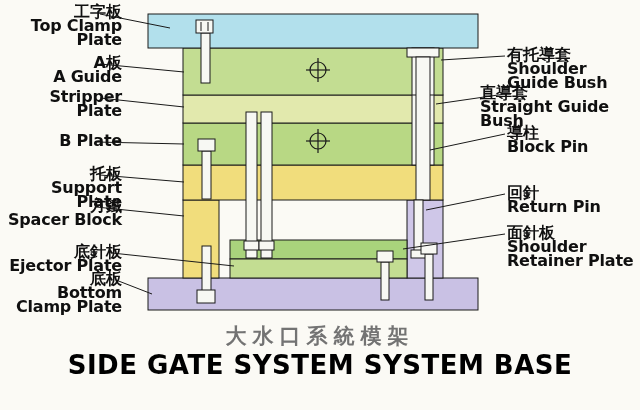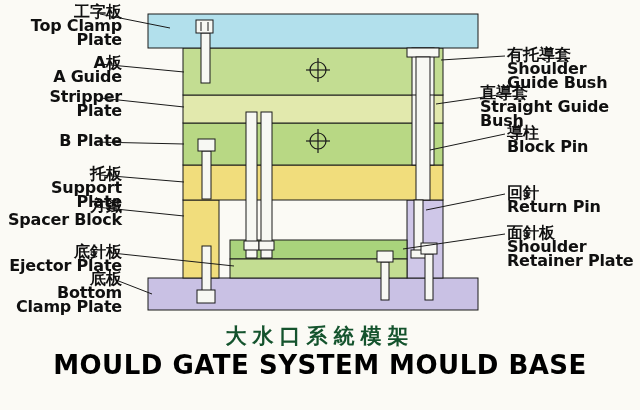--- a/index.html
+++ b/index.html
@@ -13,21 +13,21 @@
   .pinpart { stroke:#1a1a1a; stroke-width:1; fill:#f7f8f3; }
   .leader  { stroke:#1a1a1a; stroke-width:1; }
   .crossline { stroke:#1a1a1a; stroke-width:1.2; fill:none; }
   .label { position:absolute; font-weight:bold; color:#101010; line-height:14px; }
   .label .zh { display:block; font-size:16px; }
   .label .en { display:block; font-size:16px; letter-spacing:-0.2px; }
   .left-lbl  { text-align:right; }
   .right-lbl { text-align:left; }
   .title-zh {
     position:absolute; left:0; width:640px; top:322px; text-align:center;
-    font-size:21px; font-weight:bold; letter-spacing:6px; color:#14532d;
+    font-size:21px; font-weight:bold; letter-spacing:6px; color:#737373;
   }
   .title-en {
     position:absolute; left:0; width:640px; top:350px; text-align:center;
     font-size:26px; font-weight:bold; letter-spacing:0.5px; color:#000;
   }
 </style>
 </head>
 <body>
 
 <div class="page">
@@ -148,15 +148,15 @@
   <div class="label right-lbl" style="top:186px;left:507px;width:132px">
     <span class="zh">回針</span>
     <span class="en">Return Pin</span>
   </div>
   <div class="label right-lbl" style="top:226px;left:507px;width:132px">
     <span class="zh">面針板</span>
     <span class="en">Shoulder Retainer Plate</span>
   </div>
 
   <div class="title-zh">大水口系統模架</div>
-  <div class="title-en">MOULD GATE SYSTEM MOULD BASE</div>
+  <div class="title-en">SIDE GATE SYSTEM SYSTEM BASE</div>
 
 </div>
 
 </body></html>

